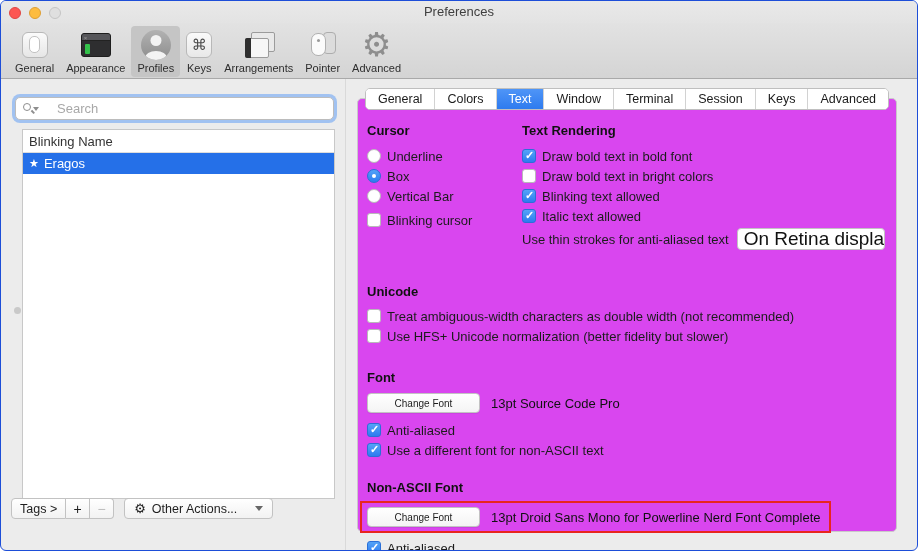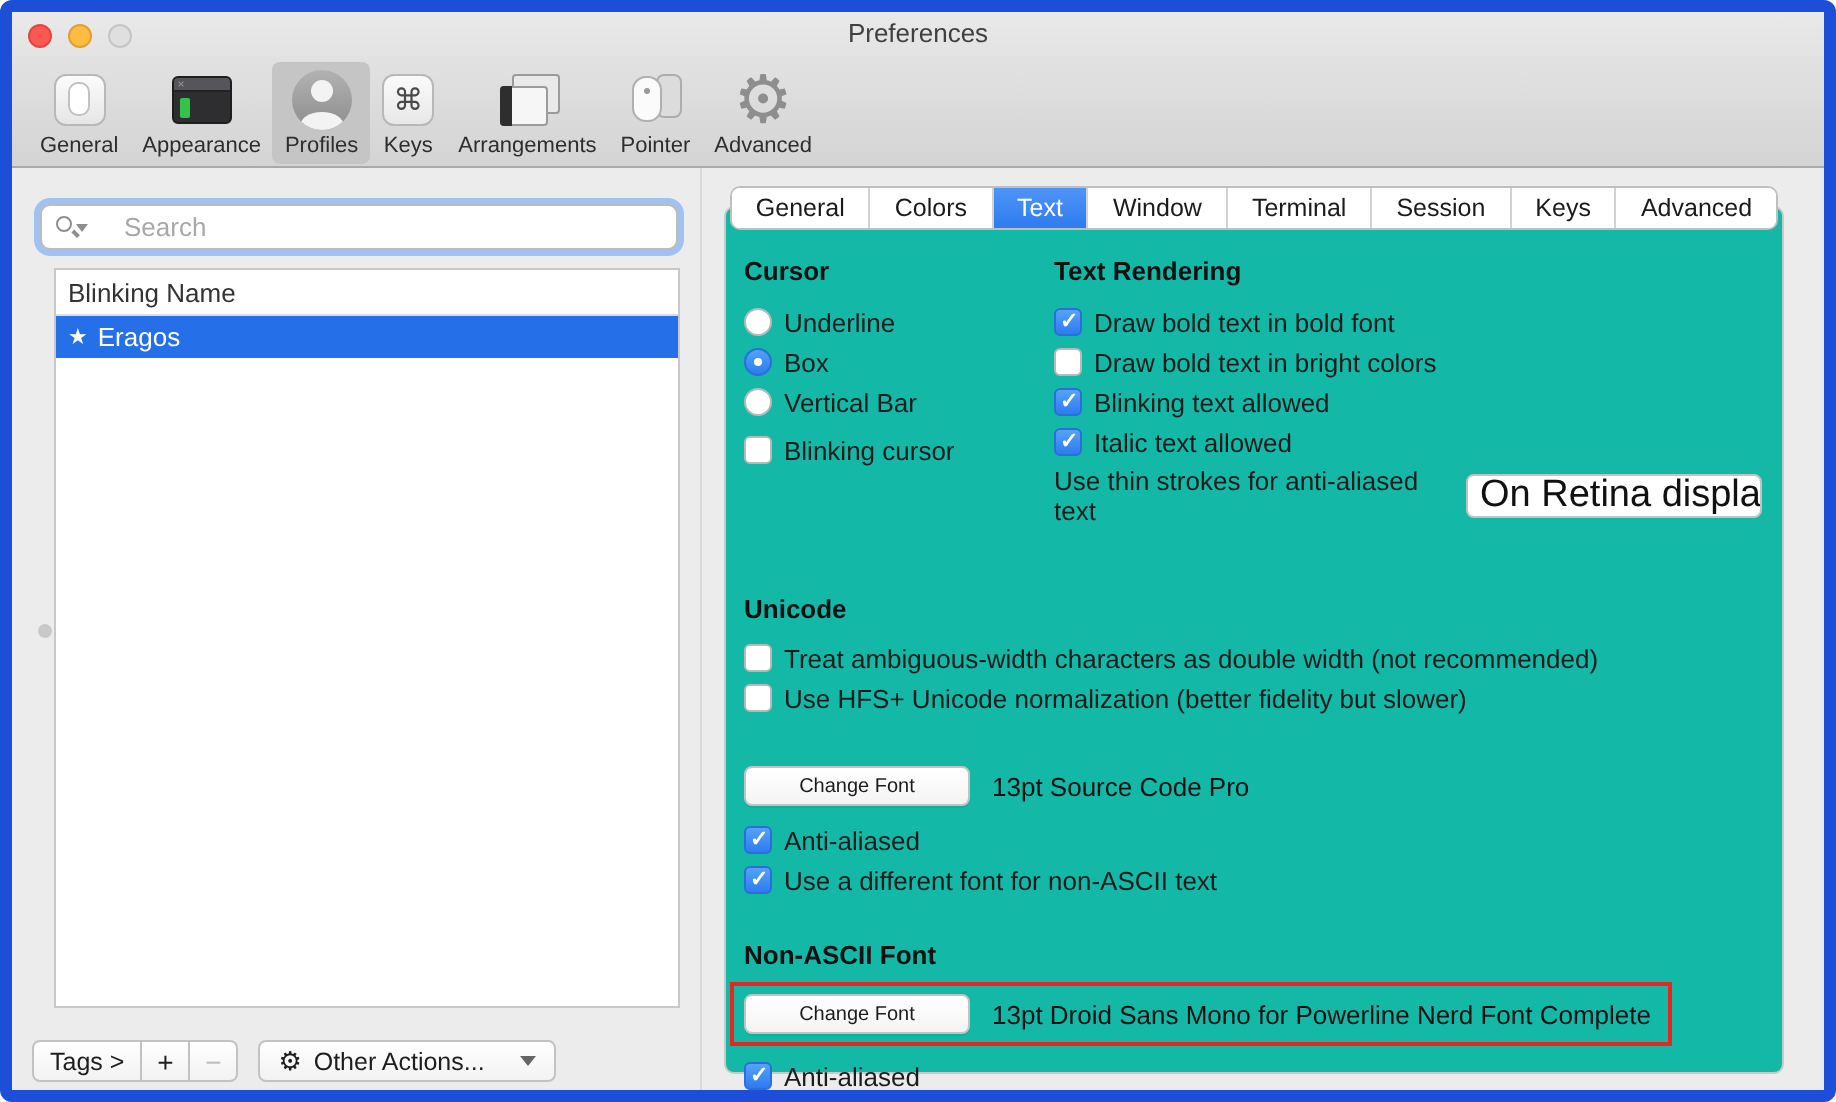--- a/index.html
+++ b/index.html
@@ -1,19 +1,19 @@
 <!DOCTYPE html>
 <html><head>
 <meta charset="utf-8">
 <style>
   * { margin:0; padding:0; box-sizing:border-box; }
   html,body { background:#fff; font-family:"Liberation Sans", sans-serif; }
   .window {
     position:relative; width:918px; height:551px; background:#ececec;
-    border-radius:6px; overflow:hidden; border:6px solid #1d4ed8;
+    border-radius:6px; overflow:hidden; border:1px solid #1d4ed8;
   }
   
   .titlebar { position:relative; height:22px; background:linear-gradient(#e9e9e9,#e3e3e3); }
   .title { position:absolute; left:0; right:0; top:3px; text-align:center; font-size:13px; color:#404040; }
   .lights { position:absolute; left:8px; top:6px; display:flex; gap:8px; }
   .light { width:12px; height:12px; border-radius:50%; }
   .light.red { background:#fc5753; border:1px solid #df4744; }
   .light.yellow { background:#fdbc40; border:1px solid #de9f34; }
   .light.gray { background:#dfdfdf; border:1px solid #c5c5c5; }
   .toolbar {
@@ -61,38 +61,38 @@
   .search .ph { font-size:13px; color:#a8a8a8; margin-left:20px; }
   .plist {
     position:absolute; left:21px; top:50px; width:313px; height:370px;
     background:#fff; border:1px solid #c8c8c8;
   }
   .plist-header { font-size:13px; color:#333; padding:4px 6px 3px; border-bottom:1px solid #ddd; }
   .prow { display:flex; align-items:center; height:21px; padding:0 6px; font-size:13px; color:#222; }
   .prow.selected { background:#2570e8; color:#fff; }
   .prow .star { font-size:11px; margin-right:5px; }
   .dimple { position:absolute; left:13px; top:228px; width:7px; height:7px; border-radius:50%; background:#c9c9c9; }
-  .lfooter { position:absolute; left:10px; top:436px; display:flex; align-items:center; height:21px; }
+  .lfooter { position:absolute; left:10px; top:419px; display:flex; align-items:center; height:21px; }
   .fbtn {
     height:21px; background:linear-gradient(#fff,#f2f2f2); border:1px solid #c2c2c2;
     font-size:12.5px; color:#1e1e1e; display:flex; align-items:center; justify-content:center;
     padding:0 8px; cursor:default;
   }
   .fbtn.first { border-radius:4px 0 0 4px; }
   .fbtn.mid { border-left:none; width:24px; padding:0; font-size:14px; }
   .fbtn.last { border-left:none; border-radius:0 4px 4px 0; width:24px; padding:0; font-size:14px; }
   .fbtn.disabled { color:#bdbdbd; }
   .fbtn.actions { border-radius:4px; margin-left:10px; gap:6px; padding:0 9px; }
   .fbtn .gear { font-size:13px; }
   .fbtn .dchev { width:0; height:0; border-left:4px solid transparent; border-right:4px solid transparent; border-top:5px solid #666; margin-left:12px; }
   
   .right { position:relative; flex:1; }
   .pane {
     position:absolute; left:11px; top:19px; right:20px; bottom:20px;
-    background:#14b8a6; border:1px solid #c9c9c9; border-radius:5px;
+    background:#d946ef; border:1px solid #c9c9c9; border-radius:5px;
     padding:24px 10px 0 9px;
   }
   .tabbar {
     position:absolute; left:11px; right:20px; top:9px; display:flex; justify-content:center; z-index:2;
   }
   .segs { display:flex; border:1px solid #bfbfbf; border-radius:5px; overflow:hidden; background:#fff; height:22px; }
   .seg {
     display:flex; align-items:center; padding:0 12px; font-size:12.5px; color:#1b1b1b;
     border-right:1px solid #d2d2d2; background:#fff; cursor:default;
   }
@@ -314,20 +314,21 @@
             <div class="cb"></div>
             <span class="lbl">Treat ambiguous-width characters as double width (not recommended)</span>
           </div>
           <div class="row">
             <div class="cb"></div>
             <span class="lbl">Use HFS+ Unicode normalization (better fidelity but slower)</span>
           </div>
         </div>
 
         <div style="margin-top:26px;">
+          <div class="sec-title" style="margin-bottom:8px;">Font</div>
           <div class="row" style="margin-bottom:9px;">
             <div class="btn">Change Font</div>
             <span class="fontval">13pt Source Code Pro</span>
           </div>
           <div class="row">
             <div class="cb on"></div>
             <span class="lbl">Anti-aliased</span>
           </div>
           <div class="row">
             <div class="cb on"></div>

